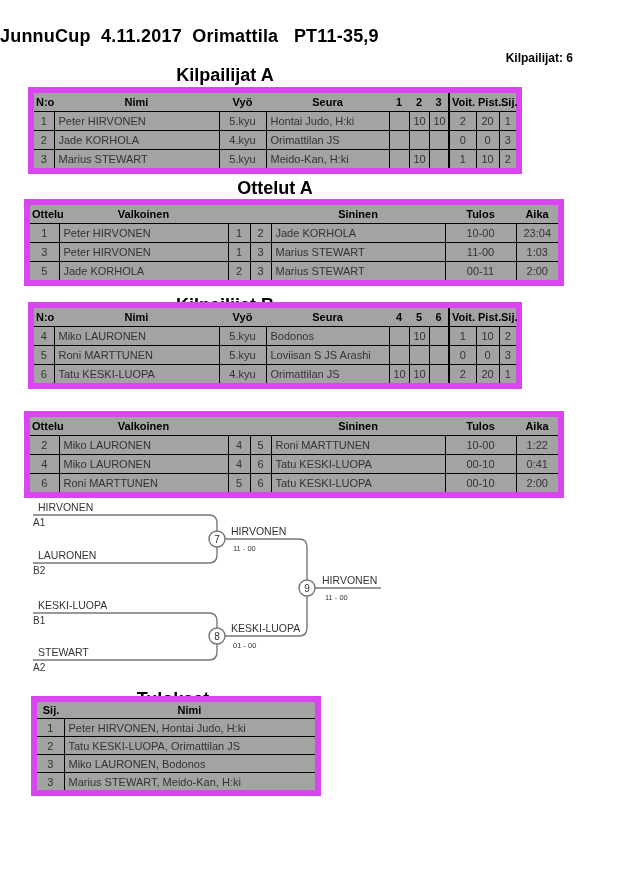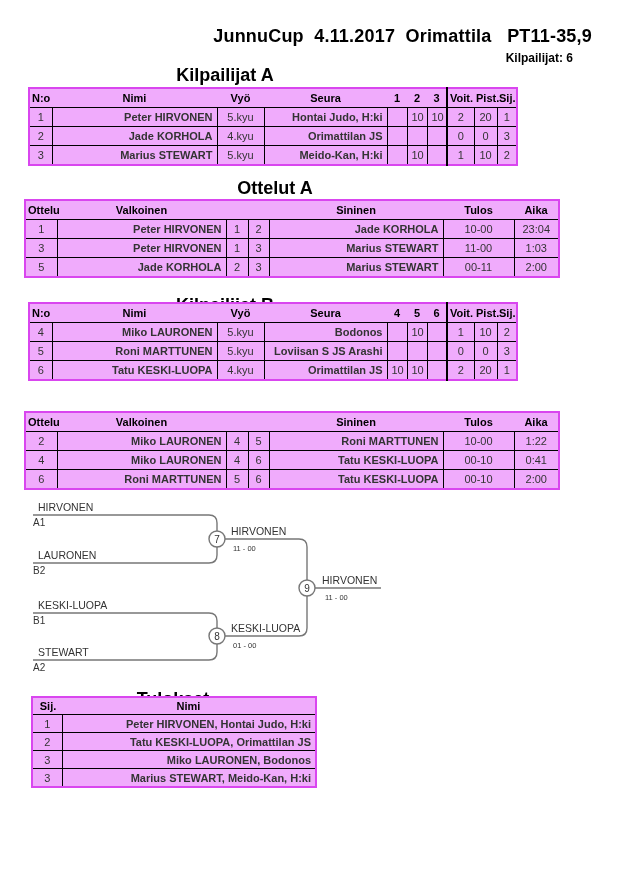--- a/index.html
+++ b/index.html
@@ -1,48 +1,48 @@
 <!DOCTYPE html>
 <html><head>
 <meta charset="utf-8">
 <style>
   html,body { margin:0; padding:0; background:#fff; }
   .page {
     position:relative; width:630px; height:891px; background:#fff;
     font-family:"Liberation Sans", sans-serif; color:#000; overflow:hidden;
   }
   .title {
-    position:absolute; top:26px; left:0; width:592px; text-align:right;
+    position:absolute; top:26px; left:0; width:592px; text-align:left;
     font-size:18px; font-weight:bold; white-space:pre; letter-spacing:0.2px;
   }
   .competitors {
     position:absolute; top:51px; left:0; width:573px; text-align:right;
     font-size:12px; font-weight:bold;
   }
   .sec { position:absolute; font-size:18px; font-weight:bold; text-align:center; }
   .sec.ka { left:28px; width:394px; }
   .sec.oa { left:8px; width:534px; }
   .sec.tk { left:31px; width:284px;margin-top:13px; }
 
   table.tbl {
     position:absolute; border-collapse:collapse; table-layout:fixed;
-    border:2px solid #d946ef; background:#f0abfc;
+    border:6px solid #d946ef; background:#a3a3a3;
   }
   table.tbl th {
     font-size:11px; font-weight:bold; color:#000; text-align:center;
     border:0; border-bottom:1px solid #000; padding:0 2px; height:18px;
     white-space:nowrap;
   }
   table.tbl td {
     font-size:11px; color:#333; border:1px solid #000; padding:0 4px;
     height:18px; white-space:nowrap; overflow:hidden;
   }
   table.tul td { height:17px; }
   table.tul th { height:16px; }
-  th.al, td.al { text-align:right;font-weight:bold; }
+  th.al, td.al { text-align:left; }
   td.ctr { text-align:center; padding:0 1px; }
   th.thick, td.thick { border-left:2px solid #000 !important; }
   th.noleft { text-align:left; padding-left:1px; }
 
   svg.bracket { position:absolute; left:0; top:495px; }
   svg.bracket path { fill:none; stroke:#777; stroke-width:1.4; }
   svg.bracket circle { fill:#fff; stroke:#777; stroke-width:1.4; }
   svg.bracket text { font-family:"Liberation Sans", sans-serif; fill:#333; }
   text.bname { font-size:10.5px; }
   text.bseed { font-size:10px; }

